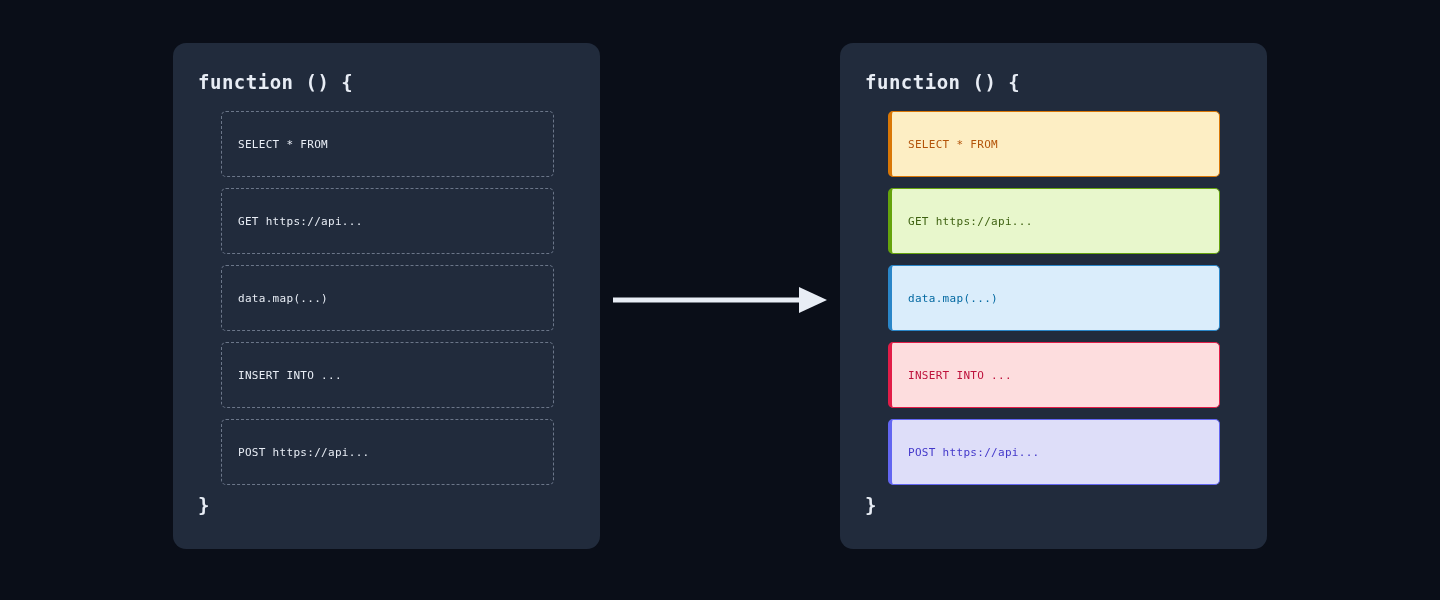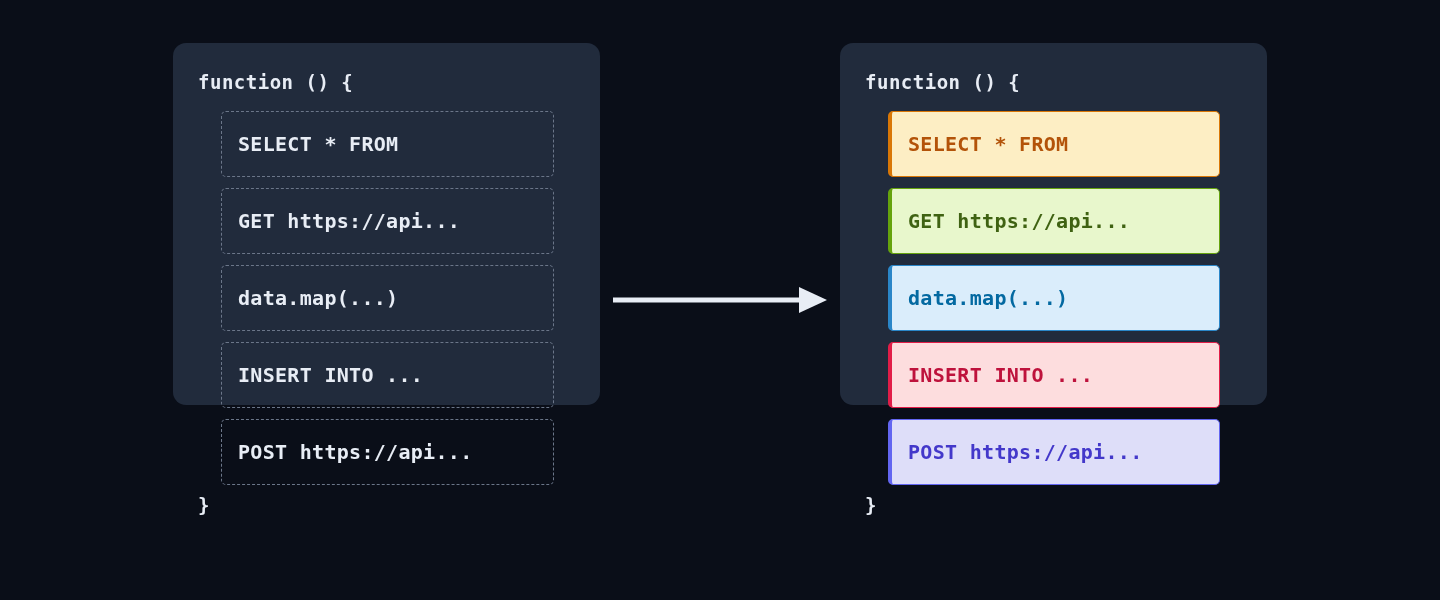--- a/index.html
+++ b/index.html
@@ -19,21 +19,21 @@
     width: 1440px;
     height: 600px;
     background: #0a0e18;
   }
 
   
   .panel {
     position: absolute;
     top: 43px;
     width: 427px;
-    height: 362px;
+    height: 506px;
     background: #212b3c;
     border-radius: 13px;
     box-sizing: border-box;
     padding: 30px 24px 28px 24px;
   }
   #panel-before { left: 173px; }
   #panel-after  { left: 840px; }
 
   .brace {
     font-family: "DejaVu Sans Mono", "Liberation Mono", monospace;
@@ -56,22 +56,22 @@
   
   .chip {
     box-sizing: border-box;
     width: 333px;
     height: 66px;
     display: flex;
     align-items: center;
     padding-left: 16px;
     margin-bottom: 11px;
     border-radius: 5px;
-    font-size: 20px;
-    font-weight: 700;
+    font-size: 11px;
+    font-weight: 400;
     letter-spacing: 0.3px;
     white-space: pre;
   }
   .chip.plain {
     border: 1.6px dashed #6b7689;
     background: transparent;
     color: #dfe5ee;
   }
 
   

